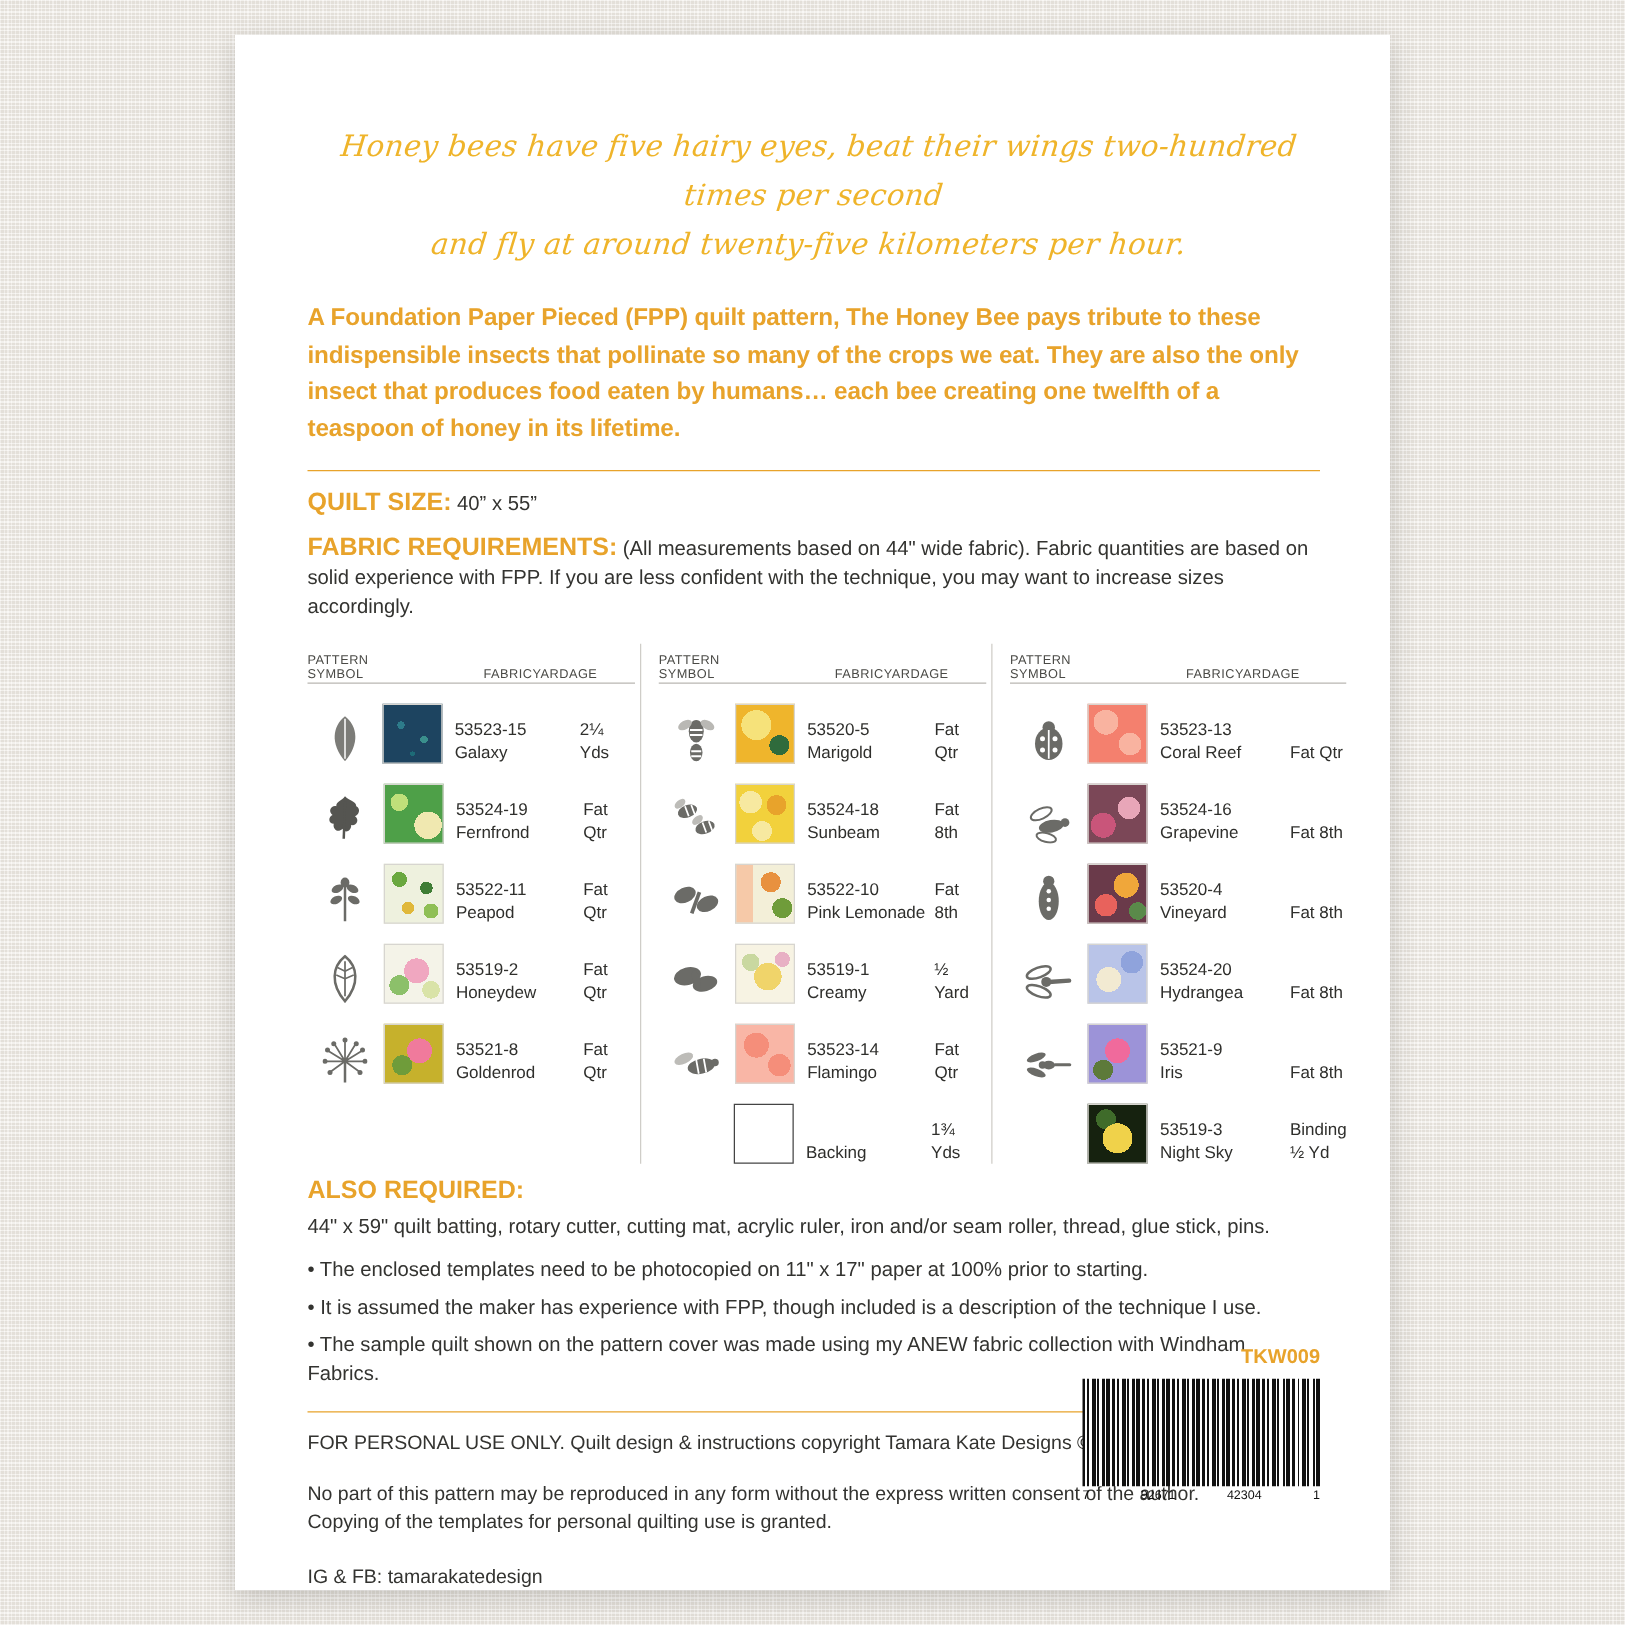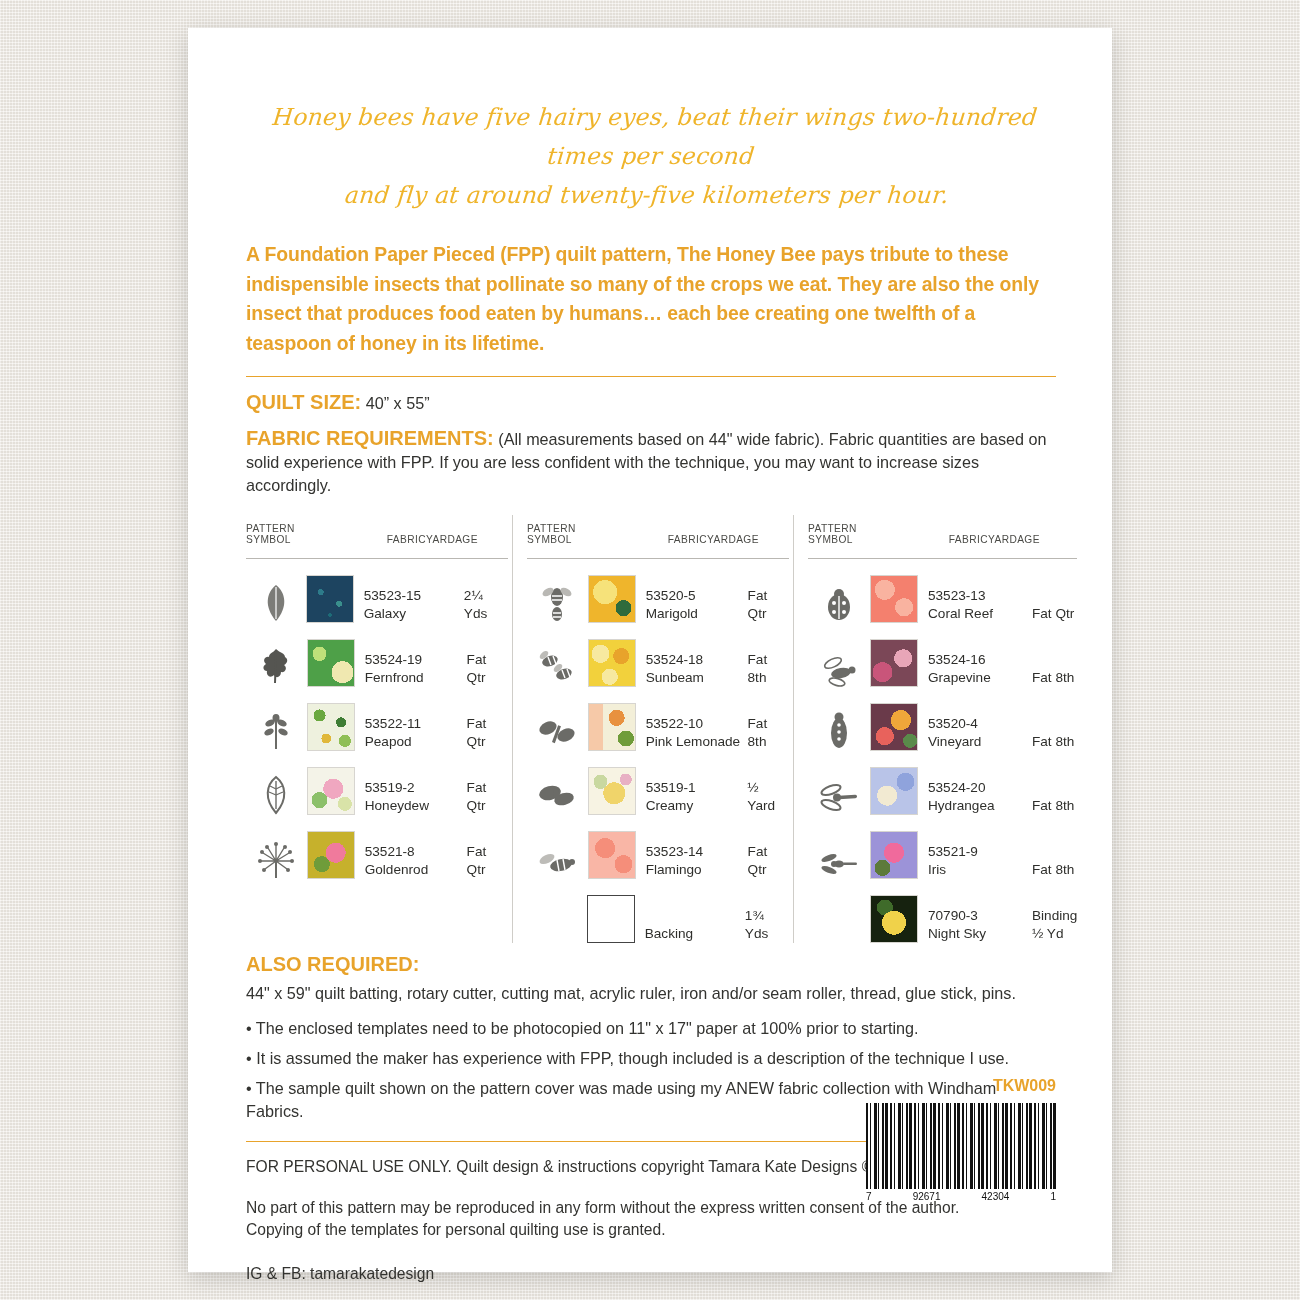--- a/index.html
+++ b/index.html
@@ -87,21 +87,21 @@
   }
   .col + .col { border-left: 1px solid #cfcdc8; padding-left: 14px; }
   .col-head {
     display: flex;
     font-size: 10.2px;
     color: #4a4a46;
     letter-spacing: 0.4px;
     height: 30px;
     align-items: flex-end;
     border-bottom: 1px solid #b9b7b2;
-    padding-bottom: 13px;
+    padding-bottom: 1px;
   }
   .ch-sym { width: 62px; line-height: 1.08; }
   .ch-fab { width: 118px; text-align: right; }
   .ch-yd  { width: 82px; }
   .frow {
     display: flex;
     align-items: flex-end;
     height: 64px;
   }
   .sym {
@@ -563,21 +563,21 @@
             <span>53521-9</span><br>
             <span>Iris</span>
           </div>
           <div class="yd">Fat 8th</div>
         </div>
 
         <div class="frow">
           <div class="sym"></div>
           <div class="swatch" style="background:#16220f;background-image:radial-gradient(circle at 50% 58%, #f0d24a 0 12px, transparent 12px),radial-gradient(circle at 30% 25%, #3f6b2a 0 8px, transparent 8px);"></div>
           <div class="fab">
-            <span>70790-3</span><br>
+            <span>53519-3</span><br>
             <span>Night Sky</span>
           </div>
           <div class="yd">
             <span>Binding</span><br>
             <span>½ Yd</span>
           </div>
         </div>
       </div>
     </div>
 

